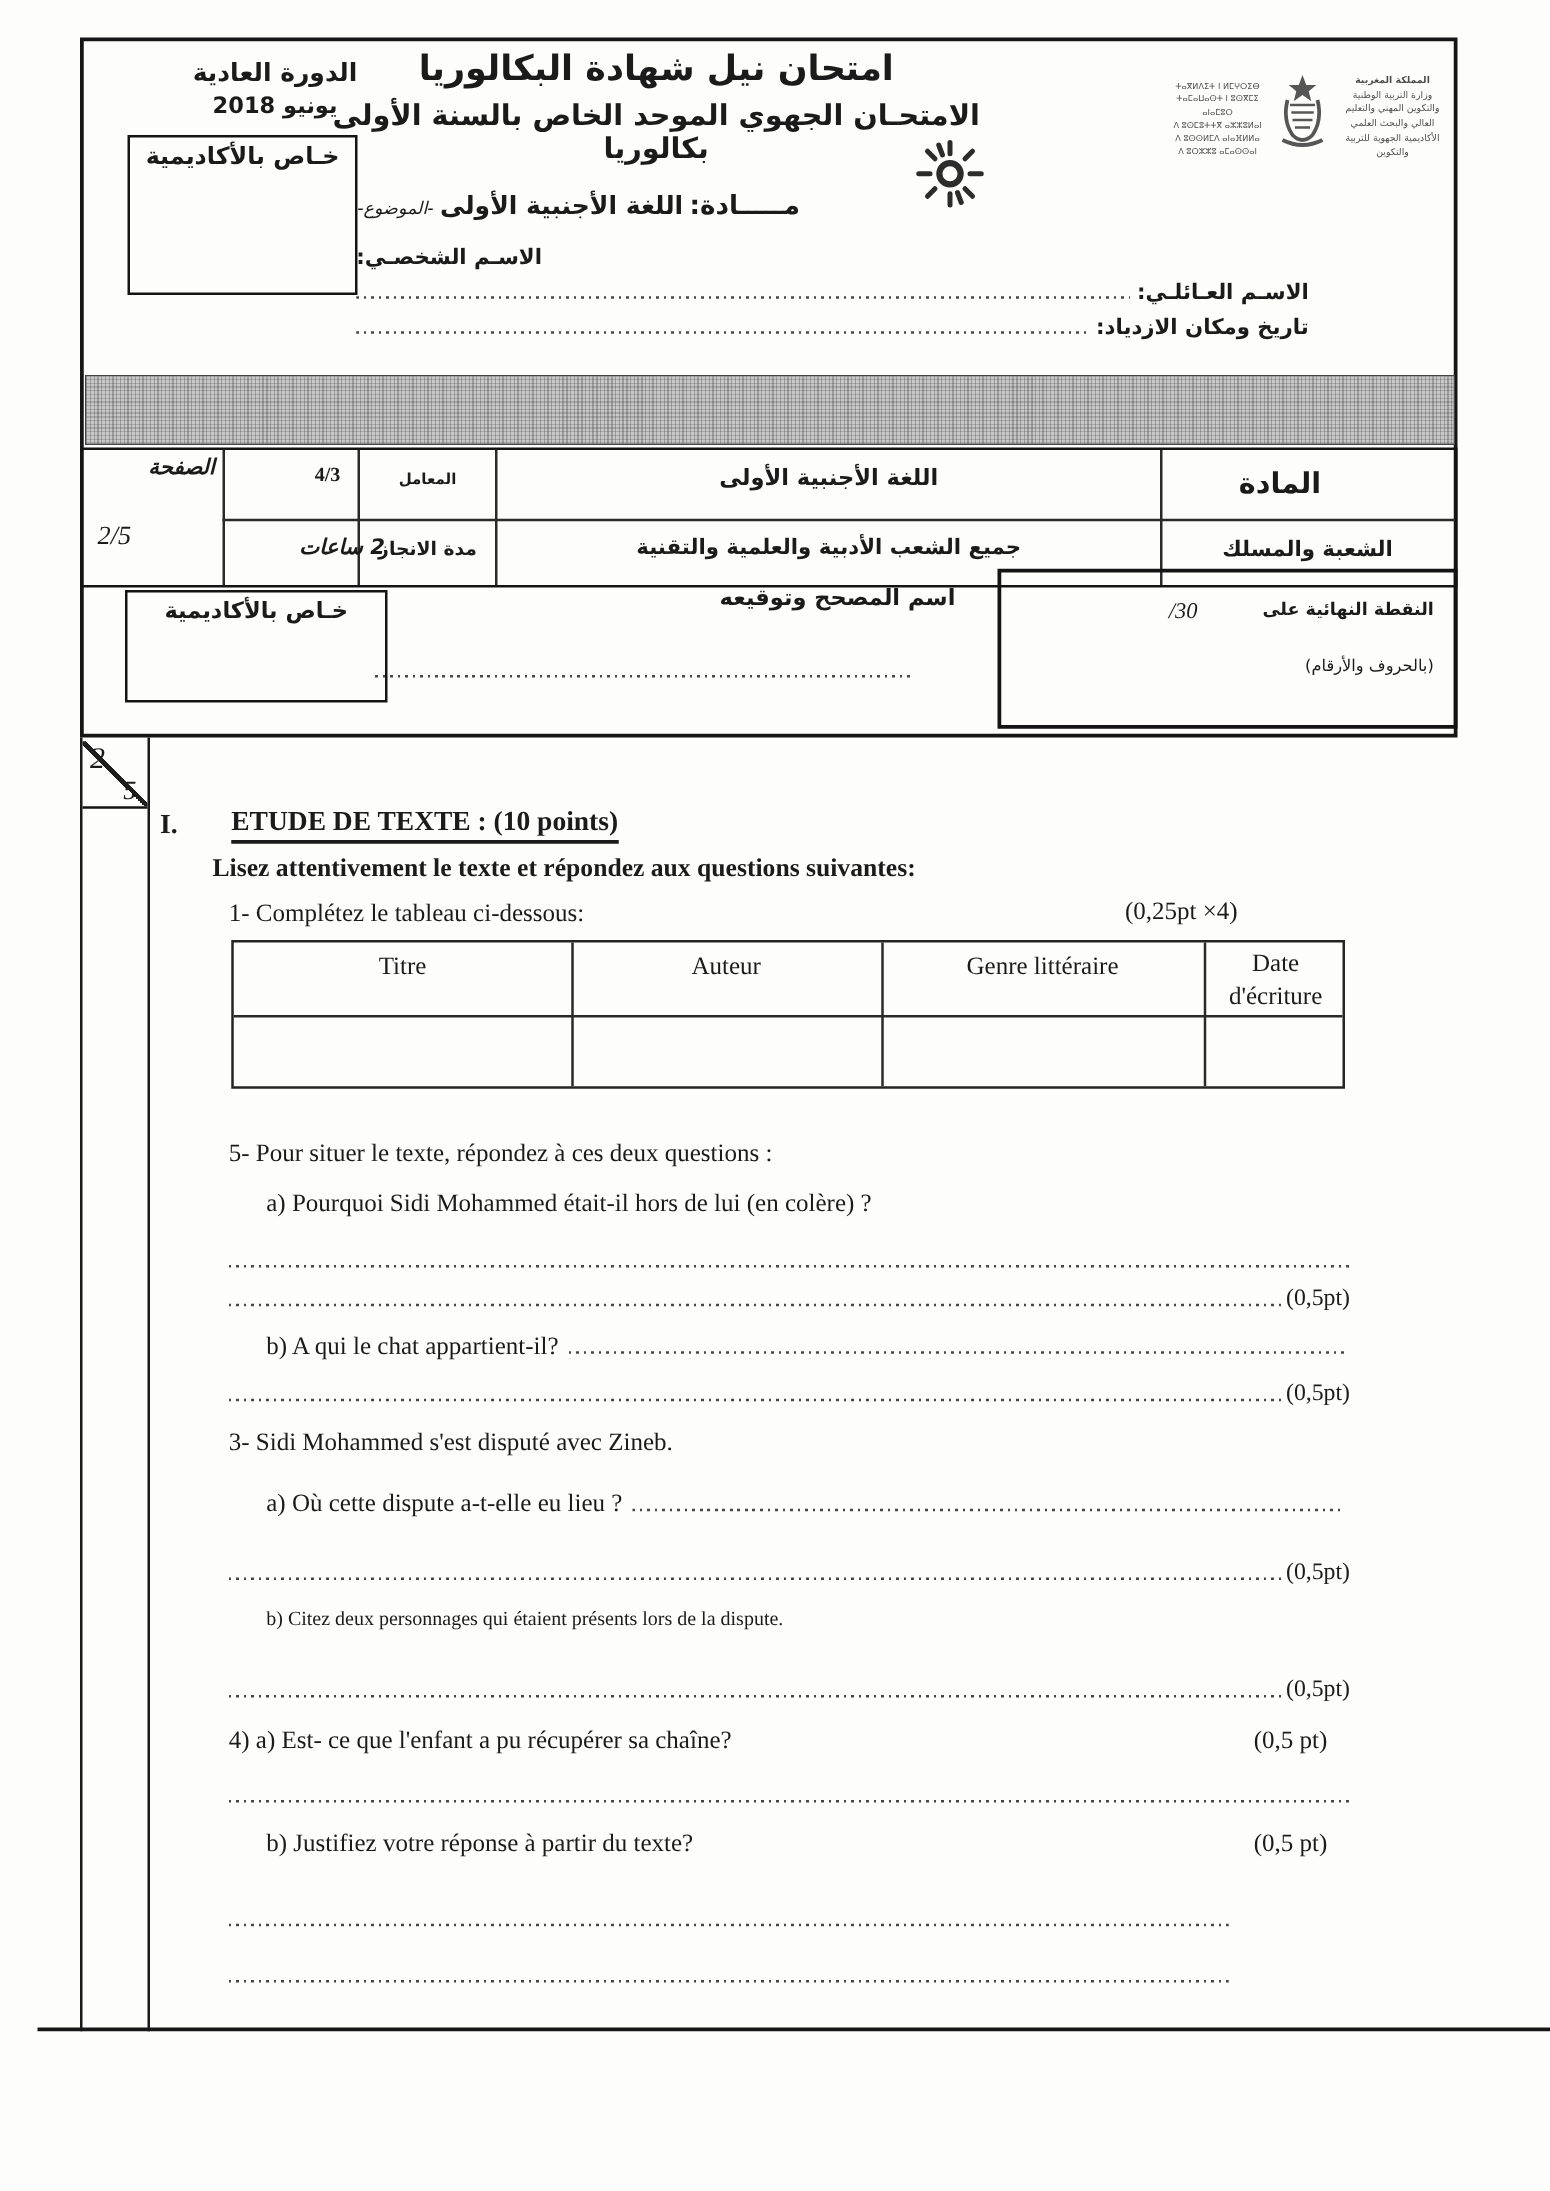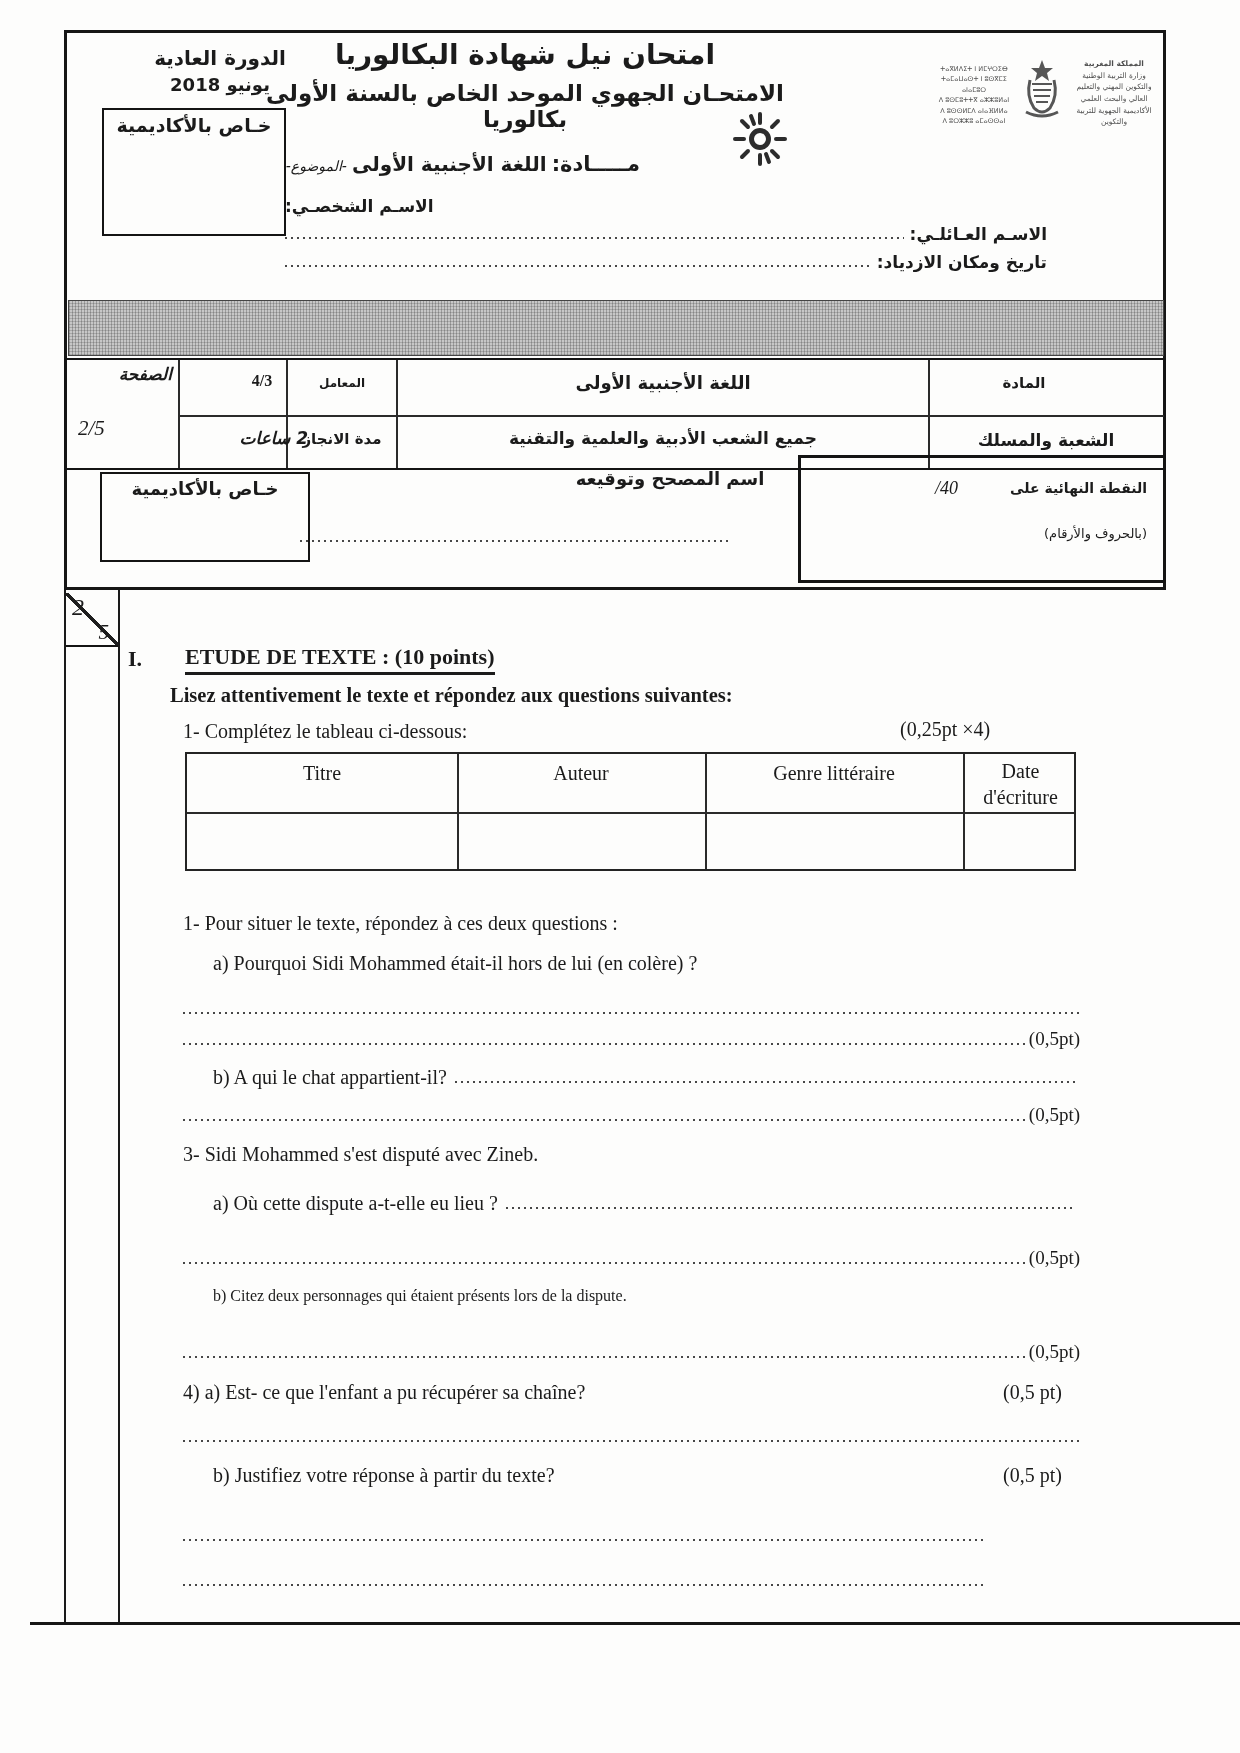--- a/index.html
+++ b/index.html
@@ -120,29 +120,29 @@
 
     <div class="abs fr b ctr" style="left:114px;top:12px;width:106px;font-size:16px;margin-left:29px;">4/3</div>
     <div class="abs ar b ctr" style="left:114px;top:68px;width:128px;font-size:17px;font-style:italic;text-align:right;">2 ساعات</div>
 
     <div class="abs ar b ctr" style="left:222px;top:16px;width:108px;font-size:12px;">المعامل</div>
     <div class="abs ar b ctr" style="left:222px;top:70px;width:108px;font-size:15px;">مدة الانجاز</div>
 
     <div class="abs ar b ctr" style="left:332px;top:12px;width:530px;font-size:18px;">اللغة الأجنبية الأولى</div>
     <div class="abs ar b ctr" style="left:332px;top:68px;width:530px;font-size:17px;">جميع الشعب الأدبية والعلمية والتقنية</div>
 
-    <div class="abs ar b ctr" style="left:864px;top:14px;width:188px;font-size:15px;">المادة</div>
+    <div class="abs ar b ctr" style="left:864px;top:14px;width:188px;font-size:23px;">المادة</div>
     <div class="abs ar b ctr" style="left:864px;top:70px;width:232px;font-size:17px;">الشعبة والمسلك</div>
   </div>
 
   <div class="abs ar b ctr" style="left:555px;top:468px;width:230px;font-size:18px;">اسم المصحح وتوقيعه</div>
 
   <div class="abs" style="left:798px;top:455px;width:368px;height:128px;border:3.5px solid #141414;box-sizing:border-box;direction:rtl;">
     <span class="abs ar b" style="right:16px;top:22px;font-size:14px;">النقطة النهائية على</span>
-    <span class="abs fr" style="right:205px;top:20px;font-size:18px;font-style:italic;direction:ltr;">/40</span>
+    <span class="abs fr" style="right:205px;top:20px;font-size:18px;font-style:italic;direction:ltr;">/30</span>
     <span class="abs ar" style="right:16px;top:68px;font-size:13px;">(بالحروف والأرقام)</span>
   </div>
 
   <div class="abs box" style="left:100px;top:472px;width:210px;height:90px;">
     <div class="ar b ctr" style="font-size:18px;padding-top:4px;">خـاص بالأكاديمية</div>
   </div>
 
   <div class="abs dots" style="left:300px;top:540px;width:430px;"></div>
 
   <div class="abs vline" style="left:64px;top:590px;height:1035px;"></div>
@@ -168,21 +168,21 @@
     <div class="tdiv" style="left:518px;top:0;width:1.5px;height:100%;"></div>
     <div class="tdiv" style="left:776px;top:0;width:1.5px;height:100%;"></div>
     <div class="tdiv" style="left:0;top:58px;width:100%;height:1.5px;"></div>
     <div class="abs fr ctr" style="left:0;top:8px;width:270px;font-size:20px;">Titre</div>
     <div class="abs fr ctr" style="left:270px;top:8px;width:248px;font-size:20px;">Auteur</div>
     <div class="abs fr ctr" style="left:518px;top:8px;width:258px;font-size:20px;">Genre littéraire</div>
     <div class="abs fr ctr" style="left:776px;top:4px;width:115px;font-size:20px;line-height:1.3;">Date d'écriture</div>
     <div class="abs" style="left:0;top:60px;width:100%;height:57px;"></div>
   </div>
 
-  <div class="abs fr" style="left:183px;top:912px;font-size:20px;">1- Pour situer le texte, répondez à ces deux questions :</div>
+  <div class="abs fr" style="left:183px;top:912px;font-size:20px;">5- Pour situer le texte, répondez à ces deux questions :</div>
   <div class="abs fr" style="left:213px;top:952px;font-size:20px;">a) Pourquoi Sidi Mohammed était-il hors de lui (en colère) ?</div>
   <div class="abs dots" style="left:183px;top:1012px;width:897px;"></div>
   <div class="abs ptline" style="left:183px;top:1028px;width:897px;">
     <span class="dots"></span>
     <span class="fr pts">(0,5pt)</span>
   </div>
   <div class="abs qrow" style="left:213px;top:1066px;width:867px;">
     <span class="fr" style="font-size:20px;white-space:nowrap;">b) A qui le chat appartient-il?</span>
     <span class="dots"></span>
   </div>

